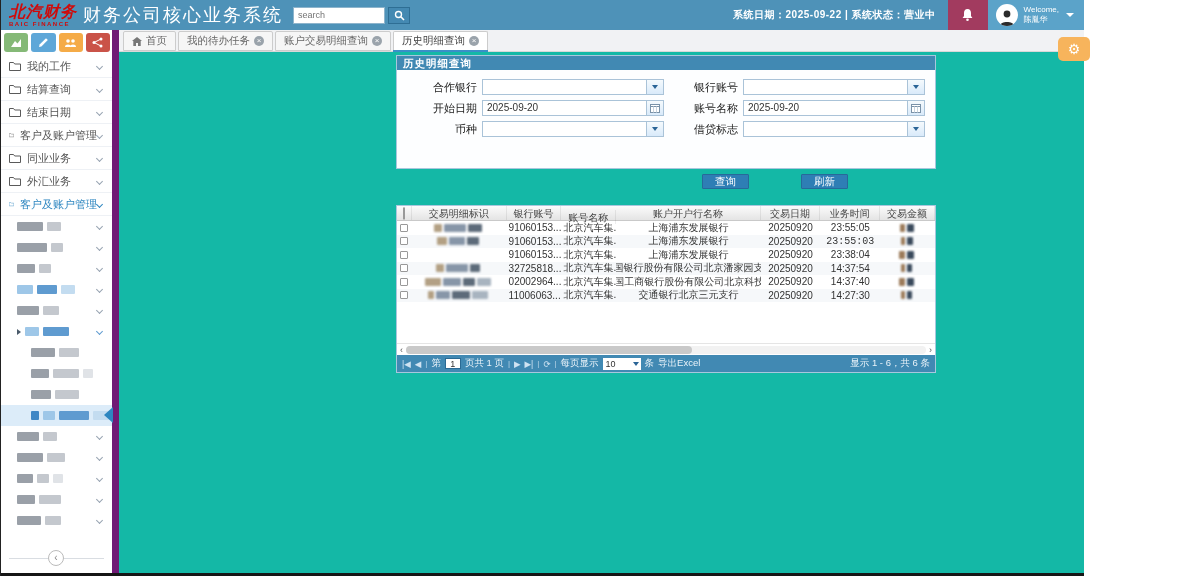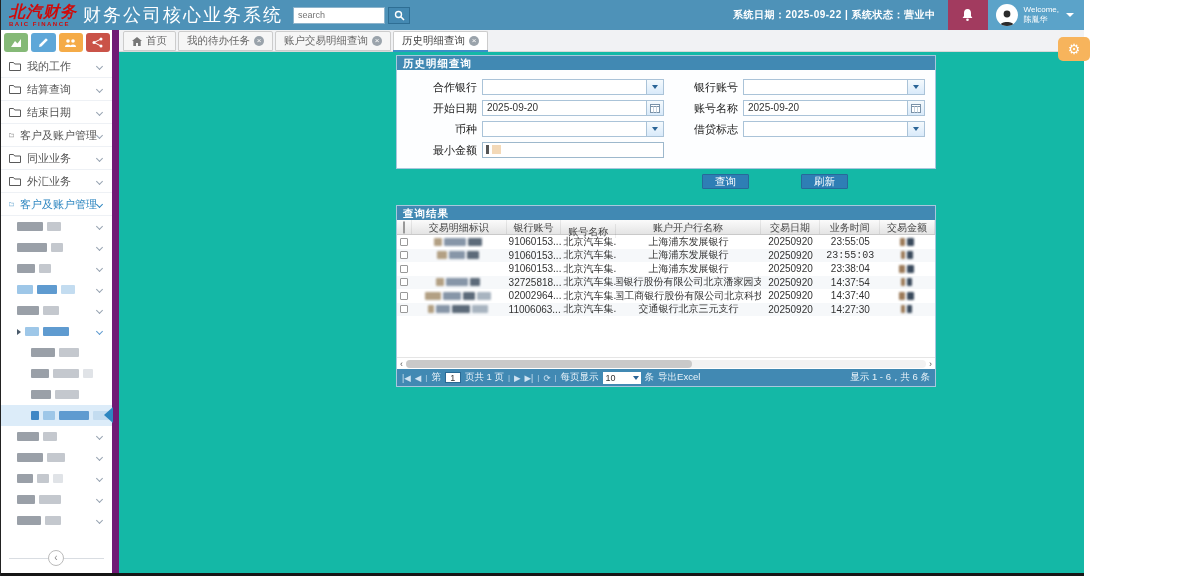--- a/index.html
+++ b/index.html
@@ -400,38 +400,30 @@
               <div class="fgroup">
                 <span class="flabel">借贷标志</span>
                 <div class="combo">
                   <span class="arrow-btn">
                       <span class="combo-caret"></span>
                     </span>
                 </div>
               </div>
             </div>
             <div class="frow">
-              <div class="fgroup">
-                <span class="flabel">最小金额</span>
-                <div class="textbox">
-                  <span class="redact-mark1"></span>
-                  <span class="redact-mark2"></span>
-                </div>
-              </div>
             </div>
           </div>
         </section>
 
         <div class="btn-row">
           <button class="btn">查询</button>
           <button class="btn">刷新</button>
         </div>
 
         <section class="panel results-panel">
-          <div class="panel-header">查询结果</div>
           <div class="tbl-header" id="tbl-header">
               <div class="hcell" style="width: 15px;"><span class="cb" style="margin-top:3px"></span></div>
               <div class="hcell" style="width: 95px;">交易明细标识</div>
               <div class="hcell" style="width: 55px;">银行账号</div>
               <div class="hcell" style="width: 55px; margin-top: 7px;">账号名称</div>
               <div class="hcell" style="width: 145px;">账户开户行名称</div>
               <div class="hcell" style="width: 60px;">交易日期</div>
               <div class="hcell" style="width: 60px;">业务时间</div>
               <div class="hcell" style="width: 55px;">交易金额</div>
             </div>

